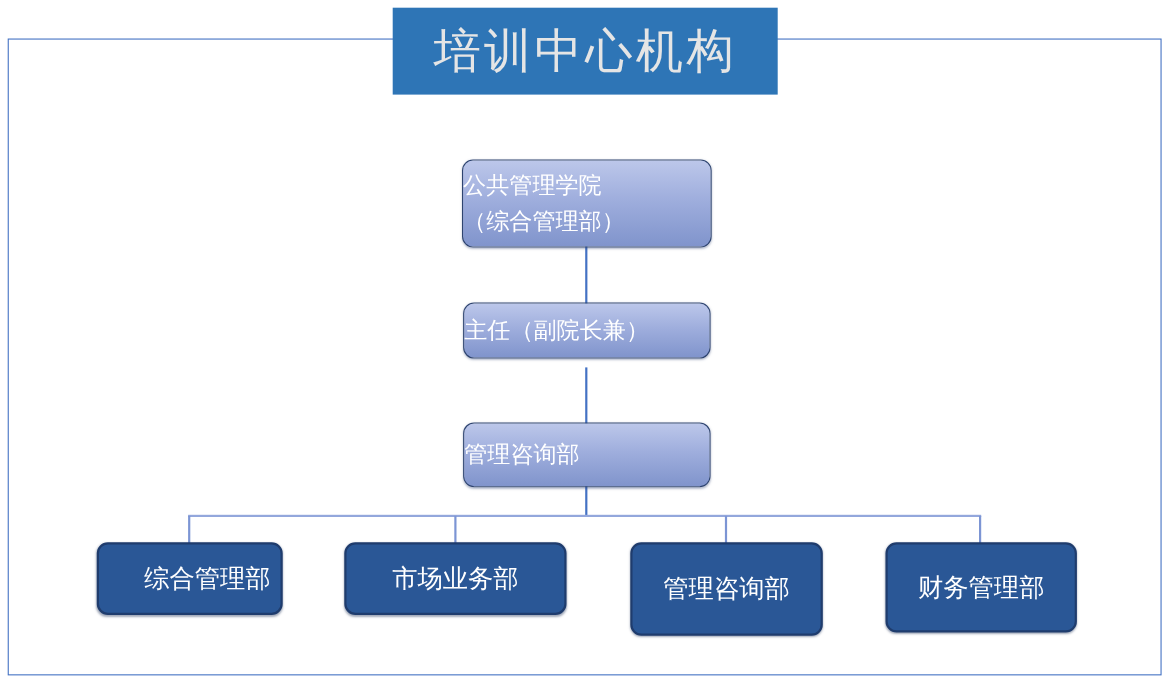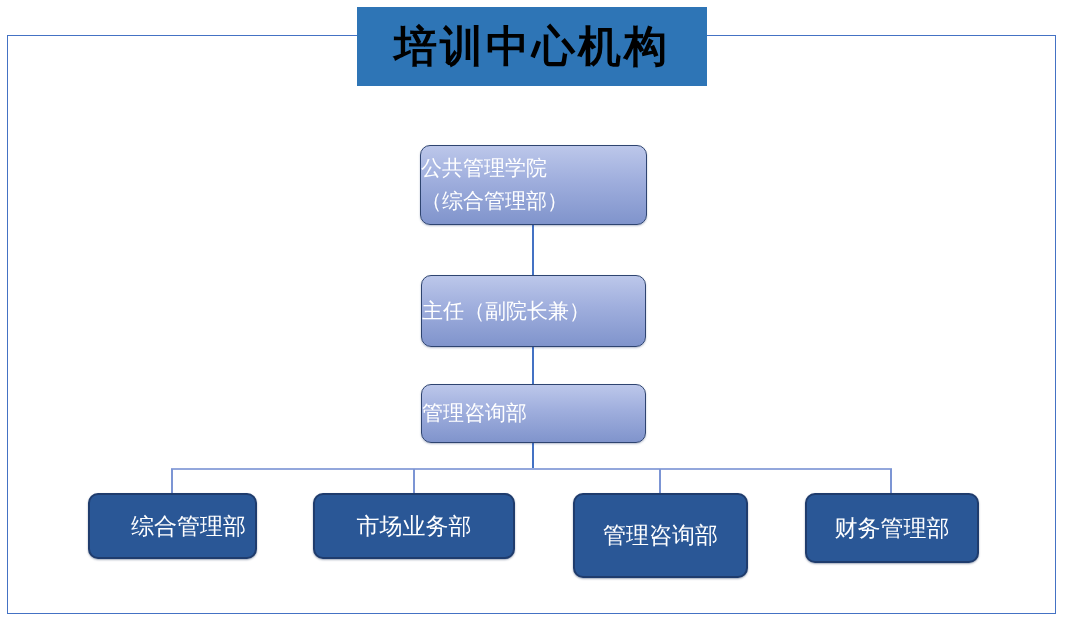--- a/index.html
+++ b/index.html
@@ -12,48 +12,48 @@
     position:absolute;left:7px;top:35px;width:1049px;height:579px;
     border:1.5px solid #4472C4;box-sizing:border-box;
   }
   
   .banner{
     position:absolute;left:357px;top:7px;width:350px;height:79px;
     background:#2E75B6;display:flex;align-items:center;justify-content:center;
     z-index:3;
   }
   .banner .title{
-    color:#000000;font-size:43px;font-weight:bold;letter-spacing:3px;
+    color:#e5e5e5;font-size:43px;font-weight:normal;letter-spacing:3px;
     font-family:"Liberation Sans", sans-serif;
   }
   
   .gnode{
     position:absolute;box-sizing:border-box;border-radius:10px;
     background:linear-gradient(180deg,#BCC7EA 0%,#9FAEDD 45%,#8094CC 100%);
     border:1.5px solid #2E4470;
     display:flex;flex-direction:column;align-items:flex-start;justify-content:center;
     color:#ffffff;font-family:"DejaVu Serif", serif;z-index:2;
     box-shadow:0 1px 2px rgba(40,60,110,0.35);
   }
   .gnode .ln{font-size:21px;line-height:33px;white-space:nowrap;}
   #root-box{left:420px;top:145px;width:227px;height:80px;}
-  #director-box{left:421px;top:275px;width:225px;height:72px;}
+  #director-box{left:421px;top:275px;width:225px;height:51px;}
   #exec-box{left:421px;top:384px;width:225px;height:59px;}
   
   .dnode{
     position:absolute;box-sizing:border-box;border-radius:10px;
     background:#2A5796;border:2px solid #1F3C6D;
     display:flex;align-items:center;justify-content:center;
     color:#ffffff;font-size:23px;font-family:"DejaVu Serif", serif;z-index:2;
     box-shadow:0 1px 2px rgba(20,40,80,0.4);
   }
   #dept-0{left:88px;top:493px;width:169px;height:66px;padding-left:32px;}
   #dept-1{left:313px;top:493px;width:202px;height:66px;}
   #dept-2{left:573px;top:493px;width:175px;height:85px;}
-  #dept-3{left:805px;top:493px;width:174px;height:70px;font-family:Liberation Mono, monospace;}
+  #dept-3{left:805px;top:493px;width:174px;height:82px;font-family:Liberation Mono, monospace;}
   
   .conn{position:absolute;background:#7C95D4;z-index:1;}
   #conn-v1{left:532px;top:224px;width:2px;height:52px;background:#4472C4;}
   #conn-v2{left:532px;top:334px;width:2px;height:51px;background:#4472C4;}
   #conn-v3{left:532px;top:442px;width:2px;height:27px;background:#4472C4;}
   #conn-h{left:171px;top:468px;width:721px;height:2px;background:#93A7DC;}
   #conn-d1{left:171px;top:469px;width:2px;height:25px;}
   #conn-d2{left:413px;top:469px;width:2px;height:25px;}
   #conn-d3{left:659px;top:469px;width:2px;height:25px;}
   #conn-d4{left:890px;top:469px;width:2px;height:25px;}

